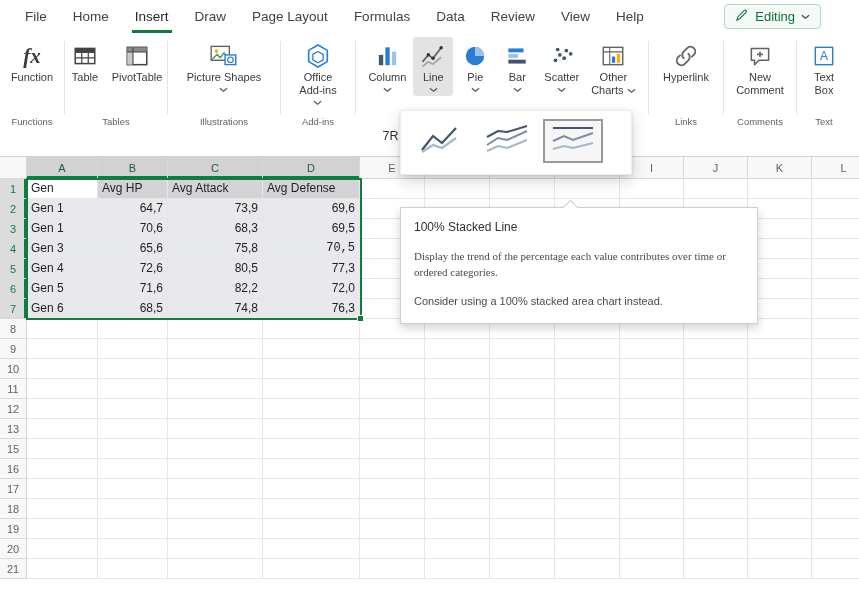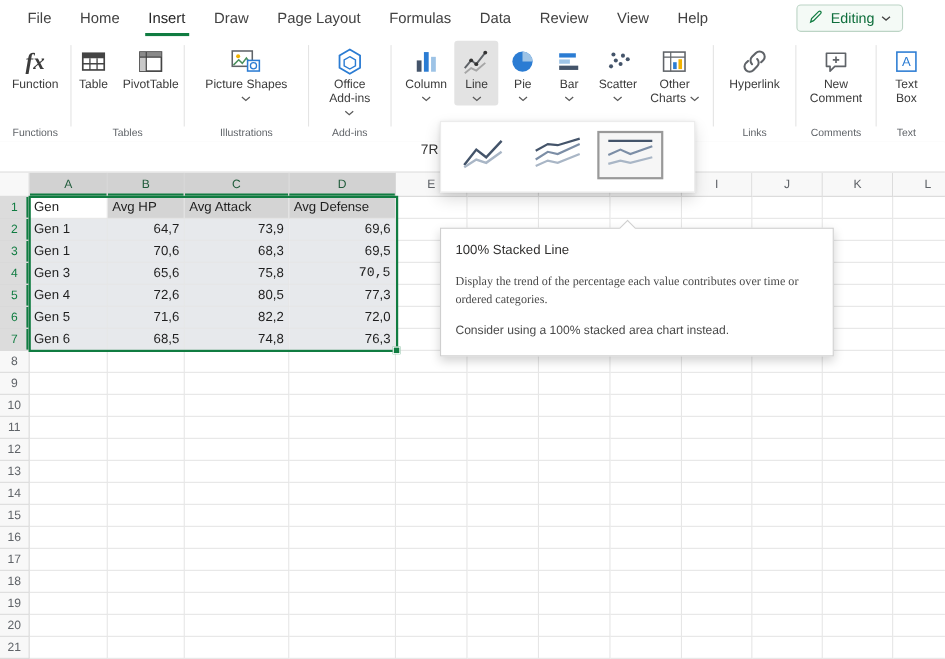--- a/index.html
+++ b/index.html
@@ -570,35 +570,20 @@
         <div class="gc" data-name="cell-E13" style="width: 65px;"></div>
         <div class="gc" data-name="cell-F13" style="width: 65px;"></div>
         <div class="gc" data-name="cell-G13" style="width: 65px;"></div>
         <div class="gc" data-name="cell-H13" style="width: 65px;"></div>
         <div class="gc" data-name="cell-I13" style="width: 64px;"></div>
         <div class="gc" data-name="cell-J13" style="width: 64px;"></div>
         <div class="gc" data-name="cell-K13" style="width: 64px;"></div>
         <div class="gc" data-name="cell-L13" style="width: 64px;"></div>
       </div>
       <div class="grow" data-name="grid-row">
-        <div class="gh rowh" data-name="row-header-14">14</div>
-        <div class="gc" data-name="cell-A14" style="width: 71px;"></div>
-        <div class="gc" data-name="cell-B14" style="width: 70px;"></div>
-        <div class="gc" data-name="cell-C14" style="width: 95px;"></div>
-        <div class="gc" data-name="cell-D14" style="width: 97px;"></div>
-        <div class="gc" data-name="cell-E14" style="width: 65px;"></div>
-        <div class="gc" data-name="cell-F14" style="width: 65px;"></div>
-        <div class="gc" data-name="cell-G14" style="width: 65px;"></div>
-        <div class="gc" data-name="cell-H14" style="width: 65px;"></div>
-        <div class="gc" data-name="cell-I14" style="width: 64px;"></div>
-        <div class="gc" data-name="cell-J14" style="width: 64px;"></div>
-        <div class="gc" data-name="cell-K14" style="width: 64px;"></div>
-        <div class="gc" data-name="cell-L14" style="width: 64px;"></div>
-      </div>
-      <div class="grow" data-name="grid-row">
         <div class="gh rowh" data-name="row-header-15">15</div>
         <div class="gc" data-name="cell-A15" style="width: 71px;"></div>
         <div class="gc" data-name="cell-B15" style="width: 70px;"></div>
         <div class="gc" data-name="cell-C15" style="width: 95px;"></div>
         <div class="gc" data-name="cell-D15" style="width: 97px;"></div>
         <div class="gc" data-name="cell-E15" style="width: 65px;"></div>
         <div class="gc" data-name="cell-F15" style="width: 65px;"></div>
         <div class="gc" data-name="cell-G15" style="width: 65px;"></div>
         <div class="gc" data-name="cell-H15" style="width: 65px;"></div>
         <div class="gc" data-name="cell-I15" style="width: 64px;"></div>

